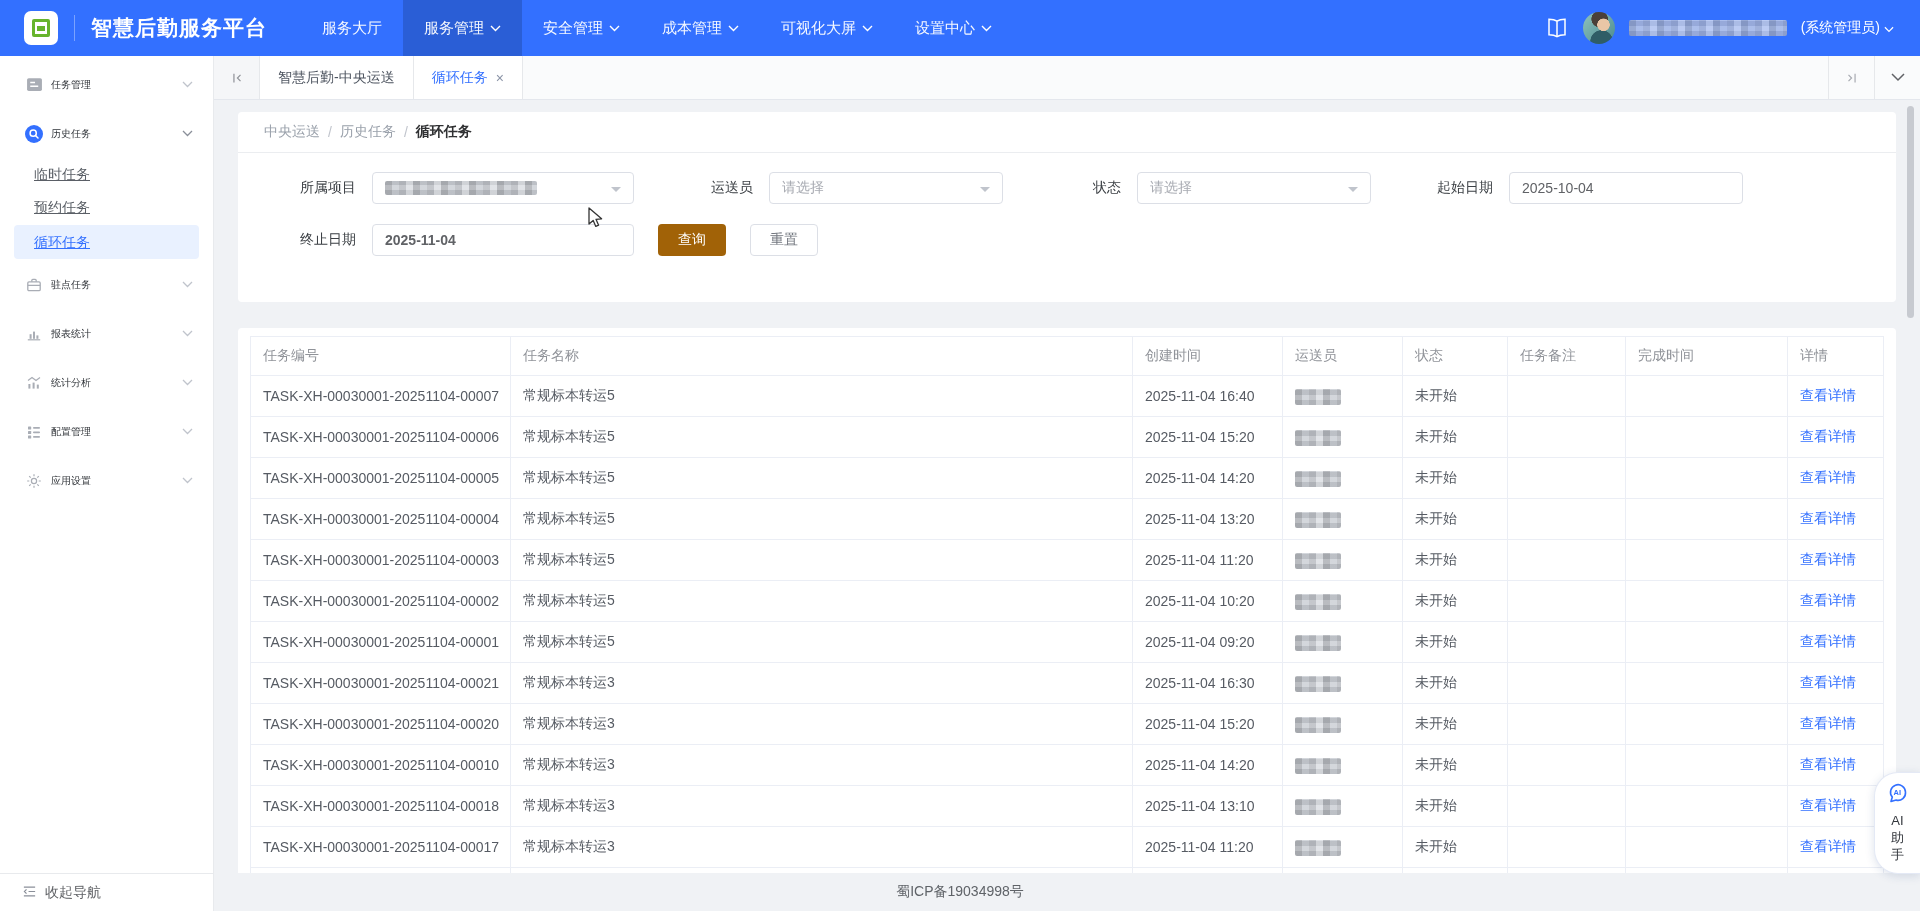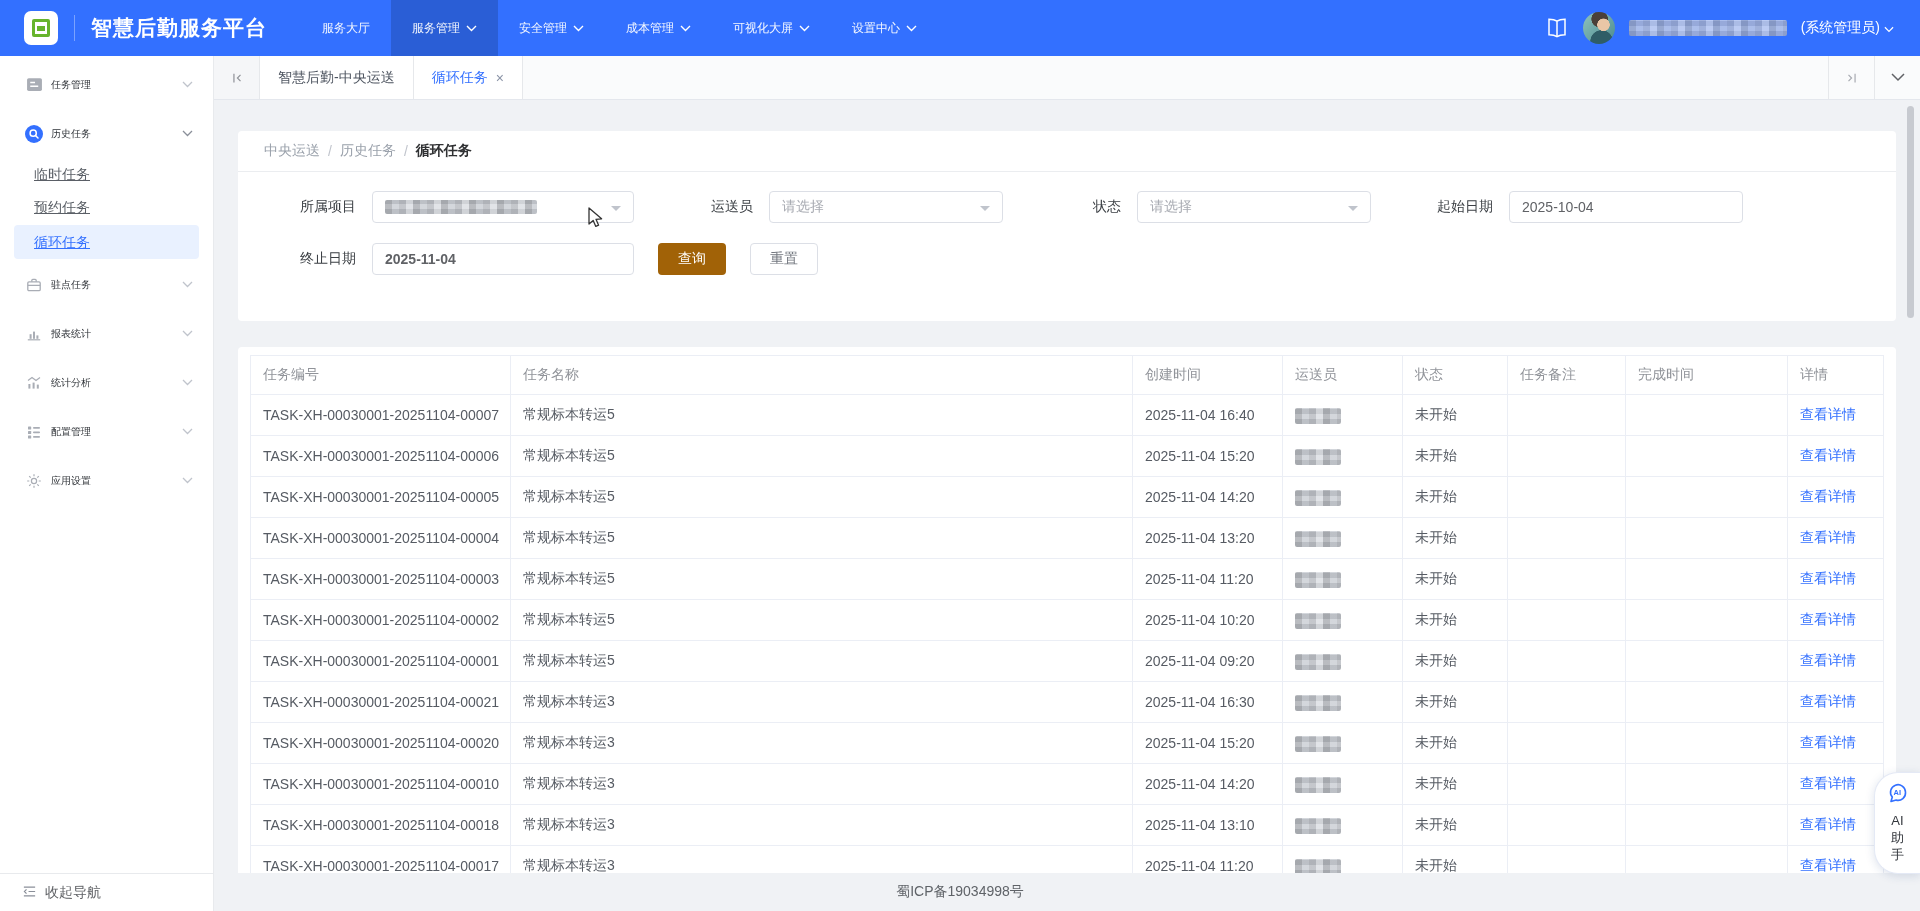--- a/index.html
+++ b/index.html
@@ -12,21 +12,21 @@
     display:flex; align-items:center; padding:0 26px 0 24px; z-index:20; }
   .logo { width:34px; height:34px; background:#fff; border-radius:7px; display:flex;
     align-items:center; justify-content:center; flex:0 0 auto; }
   .logo-inner { width:18px; height:18px; border:3px solid #67b42c; border-radius:2px;
     display:flex; align-items:center; justify-content:center; }
   .logo-inner i { display:block; width:8px; height:5px; background:#67b42c; }
   .brand-divider { width:1px; height:26px; background:rgba(255,255,255,.35); margin:0 16px; }
   .brand { color:#fff; font-size:21px; font-weight:bold; letter-spacing:1px; white-space:nowrap; }
   .topnav { display:flex; height:56px; margin-left:34px; }
   .topnav-item { display:flex; align-items:center; gap:6px; padding:0 21px; color:rgba(255,255,255,.95);
-    font-size:12px; cursor:pointer; white-space:nowrap; }
+    font-size:15px; cursor:pointer; white-space:nowrap; }
   .topnav-item.active { background:rgba(0,0,0,.16); }
   .chev-w svg { display:block; }
   .user-area { margin-left:auto; display:flex; align-items:center; gap:14px; }
   .icon-btn { display:flex; align-items:center; cursor:pointer; }
   .avatar { width:32px; height:32px; border-radius:50%; flex:0 0 auto;
     background:
       radial-gradient(circle at 64% 40%, #e9c6a6 0 6px, rgba(0,0,0,0) 6.5px),
       radial-gradient(circle at 52% 22%, #4a4038 0 8px, rgba(0,0,0,0) 8.5px),
       radial-gradient(circle at 58% 92%, #2f5d66 0 11px, rgba(0,0,0,0) 11.5px),
       linear-gradient(135deg,#8fc3bd,#4b8a8f); }
@@ -58,21 +58,21 @@
   .tab-tool { width:46px; display:flex; align-items:center; justify-content:center; cursor:pointer; color:#909399; }
   .tab-tool.left { border-right:1px solid #e6e8eb; }
   .tab-tool.bordered { border-left:1px solid #e6e8eb; background:#fafbfc; }
   .tab { background:#fff; display:flex; align-items:center; gap:8px; padding:0 18px; font-size:14px;
     color:#4e5560; border-right:1px solid #e6e8eb; cursor:pointer; }
   .tab.active { color:#3370ff; }
   .tab .close-x { color:#8a93a6; font-size:14px; line-height:1; }
   .tab-fill { flex:1; background:#fafbfc; }
 
   .content { position:absolute; top:44px; left:0; right:0; bottom:0; overflow:hidden; padding:12px 24px 0 24px; }
-  .card { background:#fff; border-radius:4px;margin-top:19px; }
+  .card { background:#fff; border-radius:4px; }
 
   
   .filter-card { padding-bottom:46px; }
   .breadcrumb { height:41px; display:flex; align-items:center; gap:8px; padding:0 26px;
     border-bottom:1px solid #ebedf0; font-size:14px; }
   .bc-link { color:#9aa1ab; cursor:pointer; }
   .bc-sep { color:#c0c4cc; }
   .bc-current { color:#303133; font-weight:bold; }
   .frow { display:flex; align-items:center; }
   .frow.r1 { margin-top:19px; }

